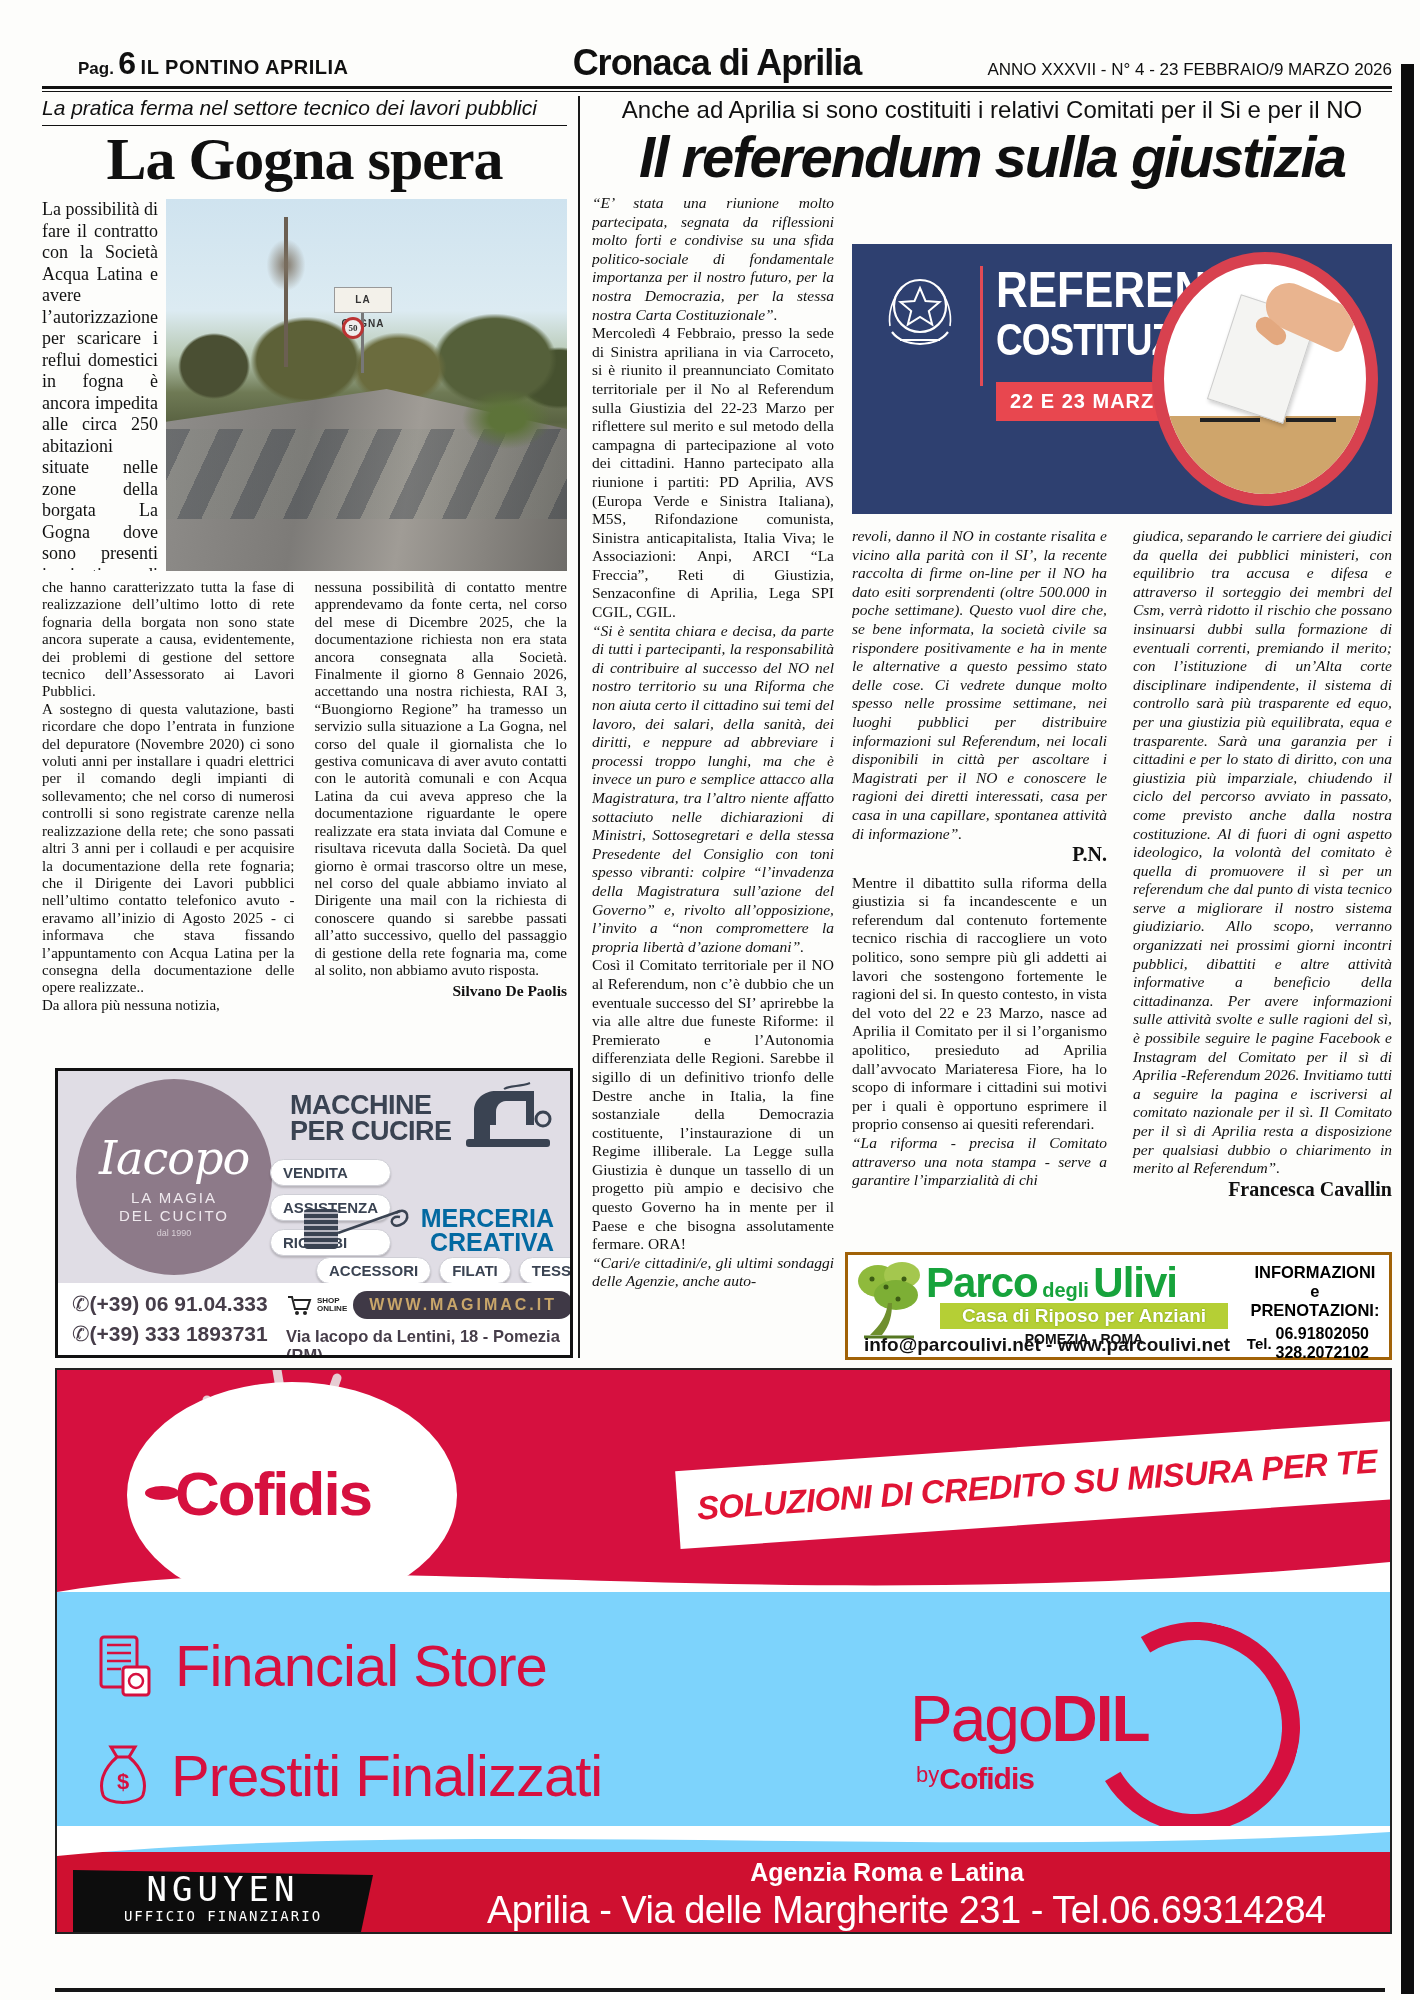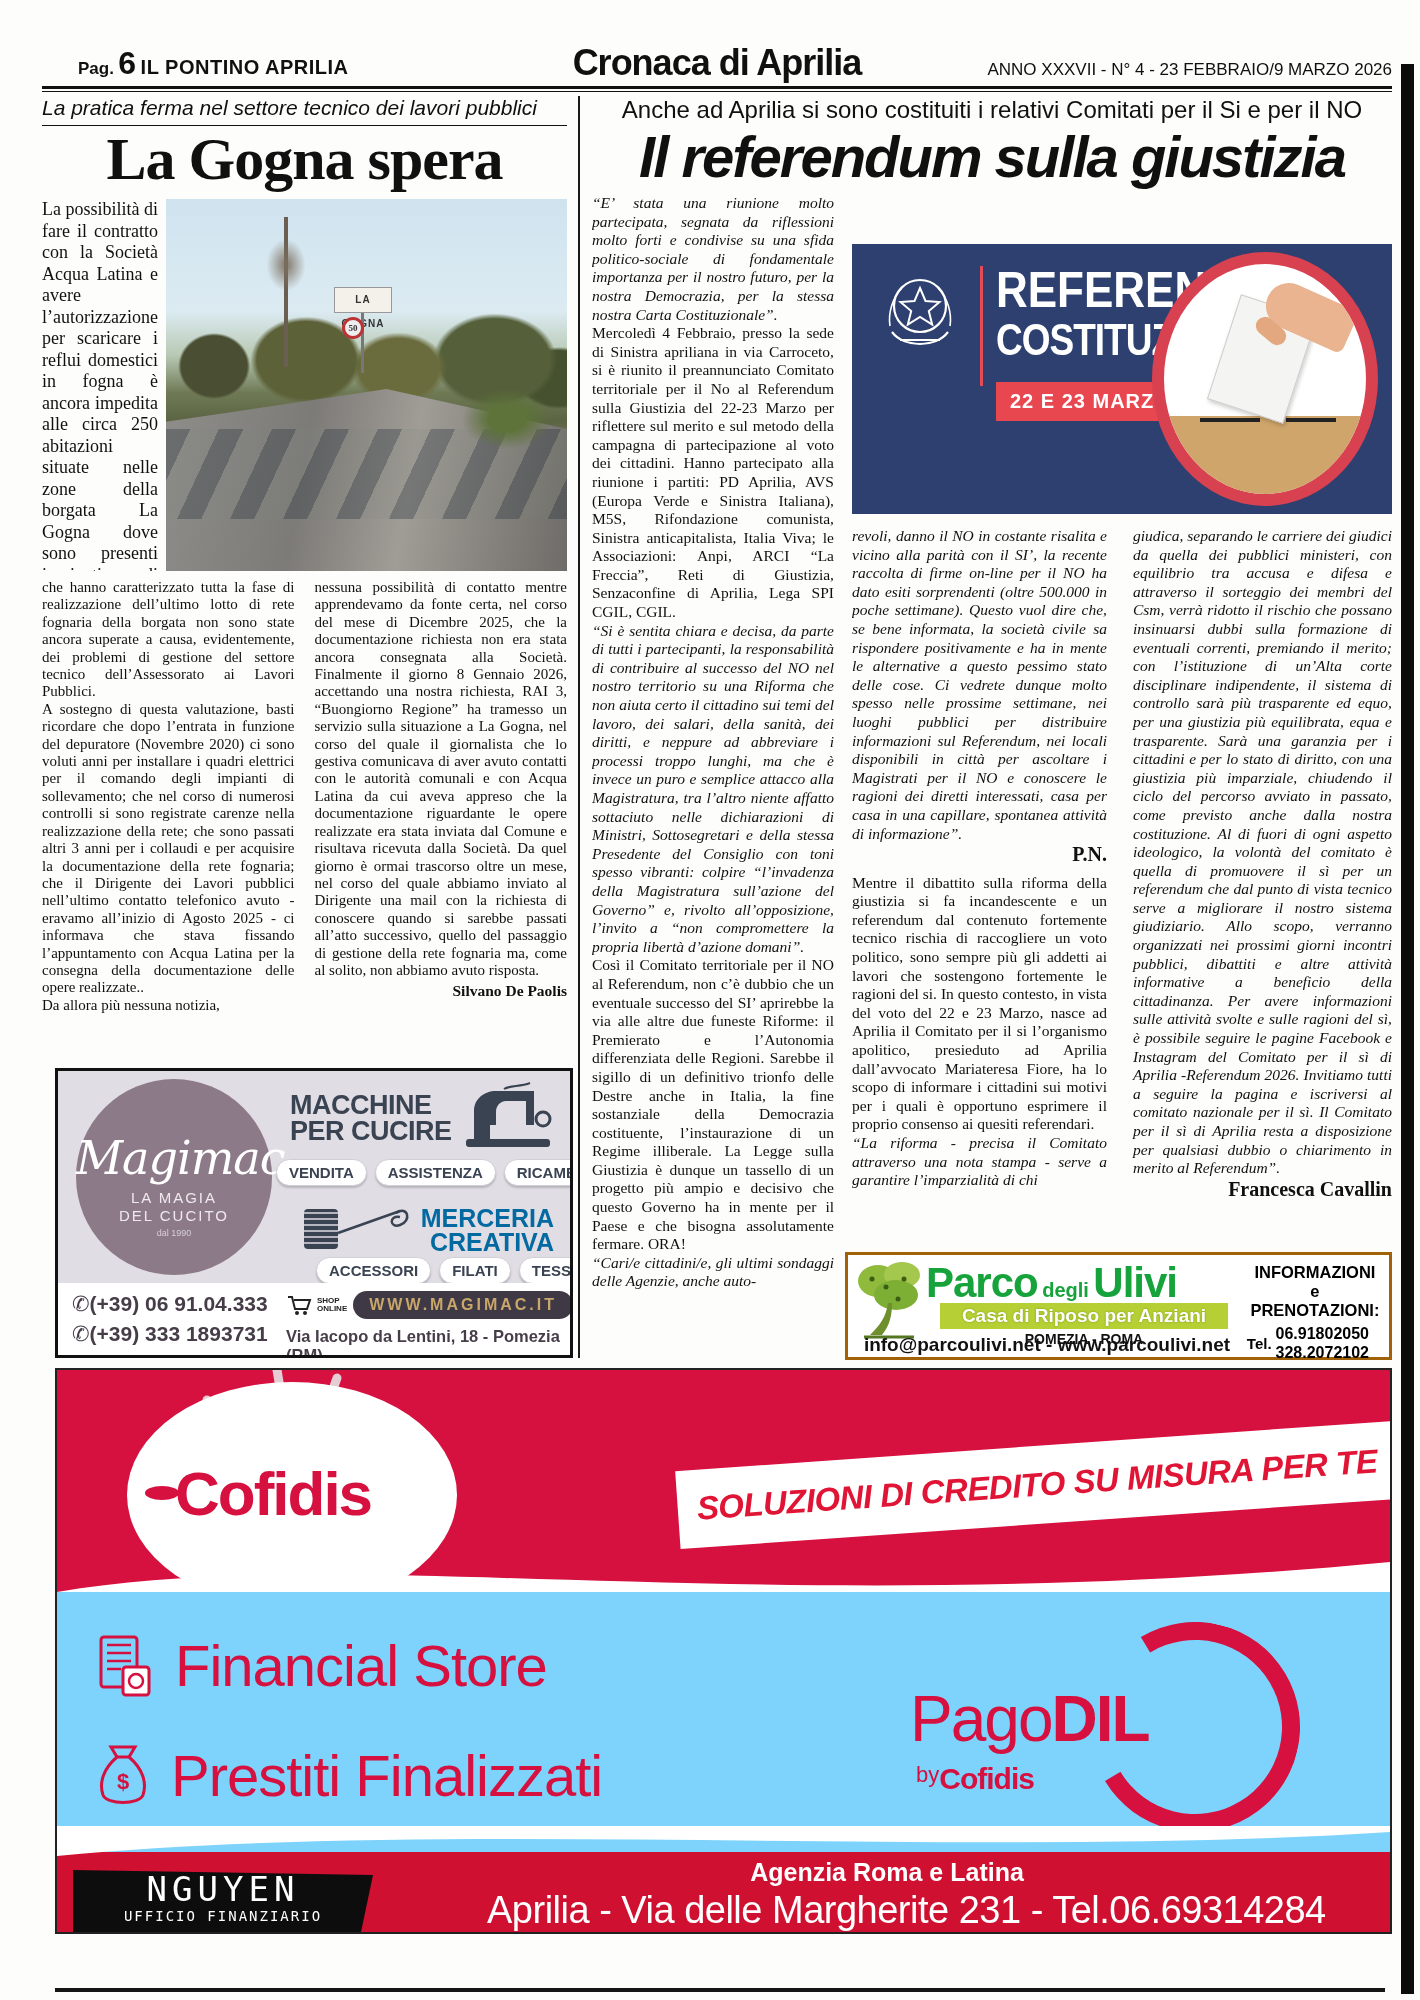--- a/index.html
+++ b/index.html
@@ -126,21 +126,21 @@
   .mag-circle { position:absolute; left:18px; top:8px; width:196px; height:196px; border-radius:50%;
       background:#8d7a89; color:#fff; text-align:center; }
   .mag-script { font-family:"DejaVu Serif",serif; font-style:italic; font-size:46px; margin-top:52px; letter-spacing:-1px; }
   .mag-tag { font-size:15px; letter-spacing:2px; color:#efe9ee; line-height:1.2; margin-top:4px; }
   .mag-since { font-size:9px; color:#d8cfd6; margin-top:3px; }
   .mag-h1 { position:absolute; left:232px; top:22px; color:#3a4352; font-weight:bold; font-size:27px; line-height:.95; letter-spacing:-.5px; }
   .mag-machine { position:absolute; right:14px; top:10px; }
   .pill-row { position:absolute; display:flex; gap:8px; }
   .pill { background:#fff; border:1px solid #cfcfd6; border-radius:16px; box-shadow:0 2px 2px rgba(0,0,0,.18);
       color:#3a4352; font-weight:bold; font-size:15px; padding:4px 12px; white-space:nowrap; }
-  .pills1 { left:218px; top:88px; }
+  .pills1 { left:212px; top:88px;flex-direction:column; }
   .mag-spool { position:absolute; left:238px; top:128px; }
   .mag-h2 { position:absolute; right:16px; top:136px; color:#0369a1; font-weight:bold; font-size:25px; line-height:.95; text-align:right; }
   .pills2 { left:258px; top:186px; }
   .mag-bottom { position:relative; width:100%; height:75px; background:#fff; }
   .mag-phones { position:absolute; left:14px; top:6px; color:#463d49; font-weight:bold; font-size:21px; line-height:1.45; }
   .mag-phones .glyph { font-weight:normal; }
   .mag-shop { position:absolute; left:228px; top:8px; display:flex; align-items:center; }
   .mag-shop .shoplbl { font-size:8px; font-weight:bold; color:#222; line-height:1; margin-left:3px; }
   .mag-site { background:#3f3946; color:#c9a66a; border-radius:16px; font-weight:bold; font-size:16px;
       letter-spacing:3px; padding:5px 16px; margin-left:6px; }
@@ -319,21 +319,21 @@
           <span>06.91802050</span><br>
           <span>328.2072102</span>
         </span>
       </div>
     </div>
   </div>
 
   <div class="magimac">
     <div class="mag-top">
       <div class="mag-circle">
-        <div class="mag-script">Magimac</div>
+        <div class="mag-script">Iacopo</div>
         <div class="mag-tag">
           <span>LA MAGIA</span><br>
           <span>DEL CUCITO</span>
         </div>
         <div class="mag-since">dal 1990</div>
       </div>
       <div class="mag-h1">
         <span>MACCHINE</span><br>
         <span>PER CUCIRE</span>
       </div>

